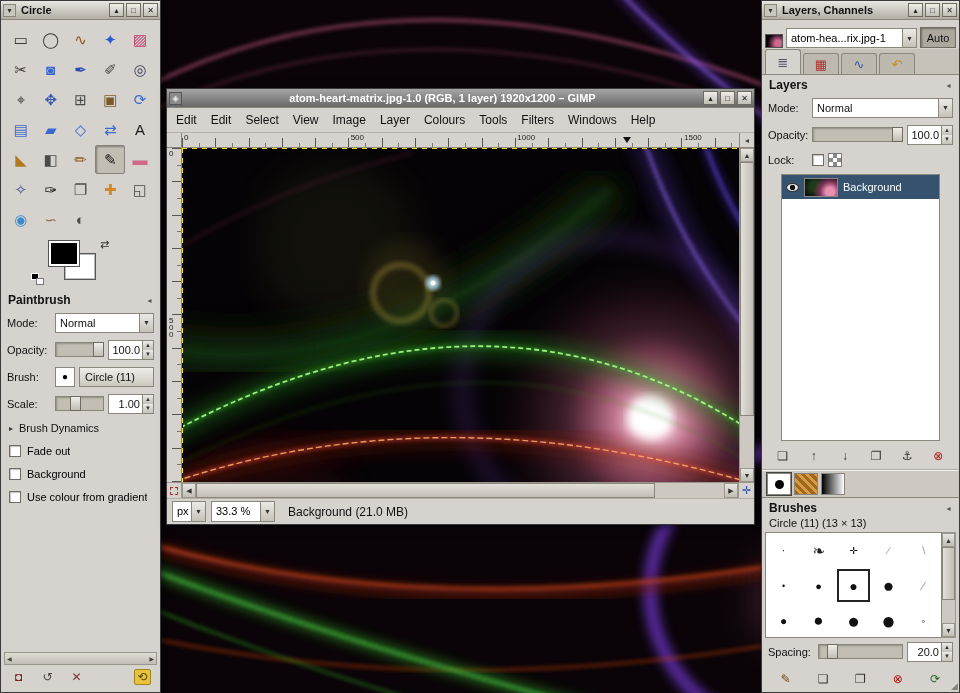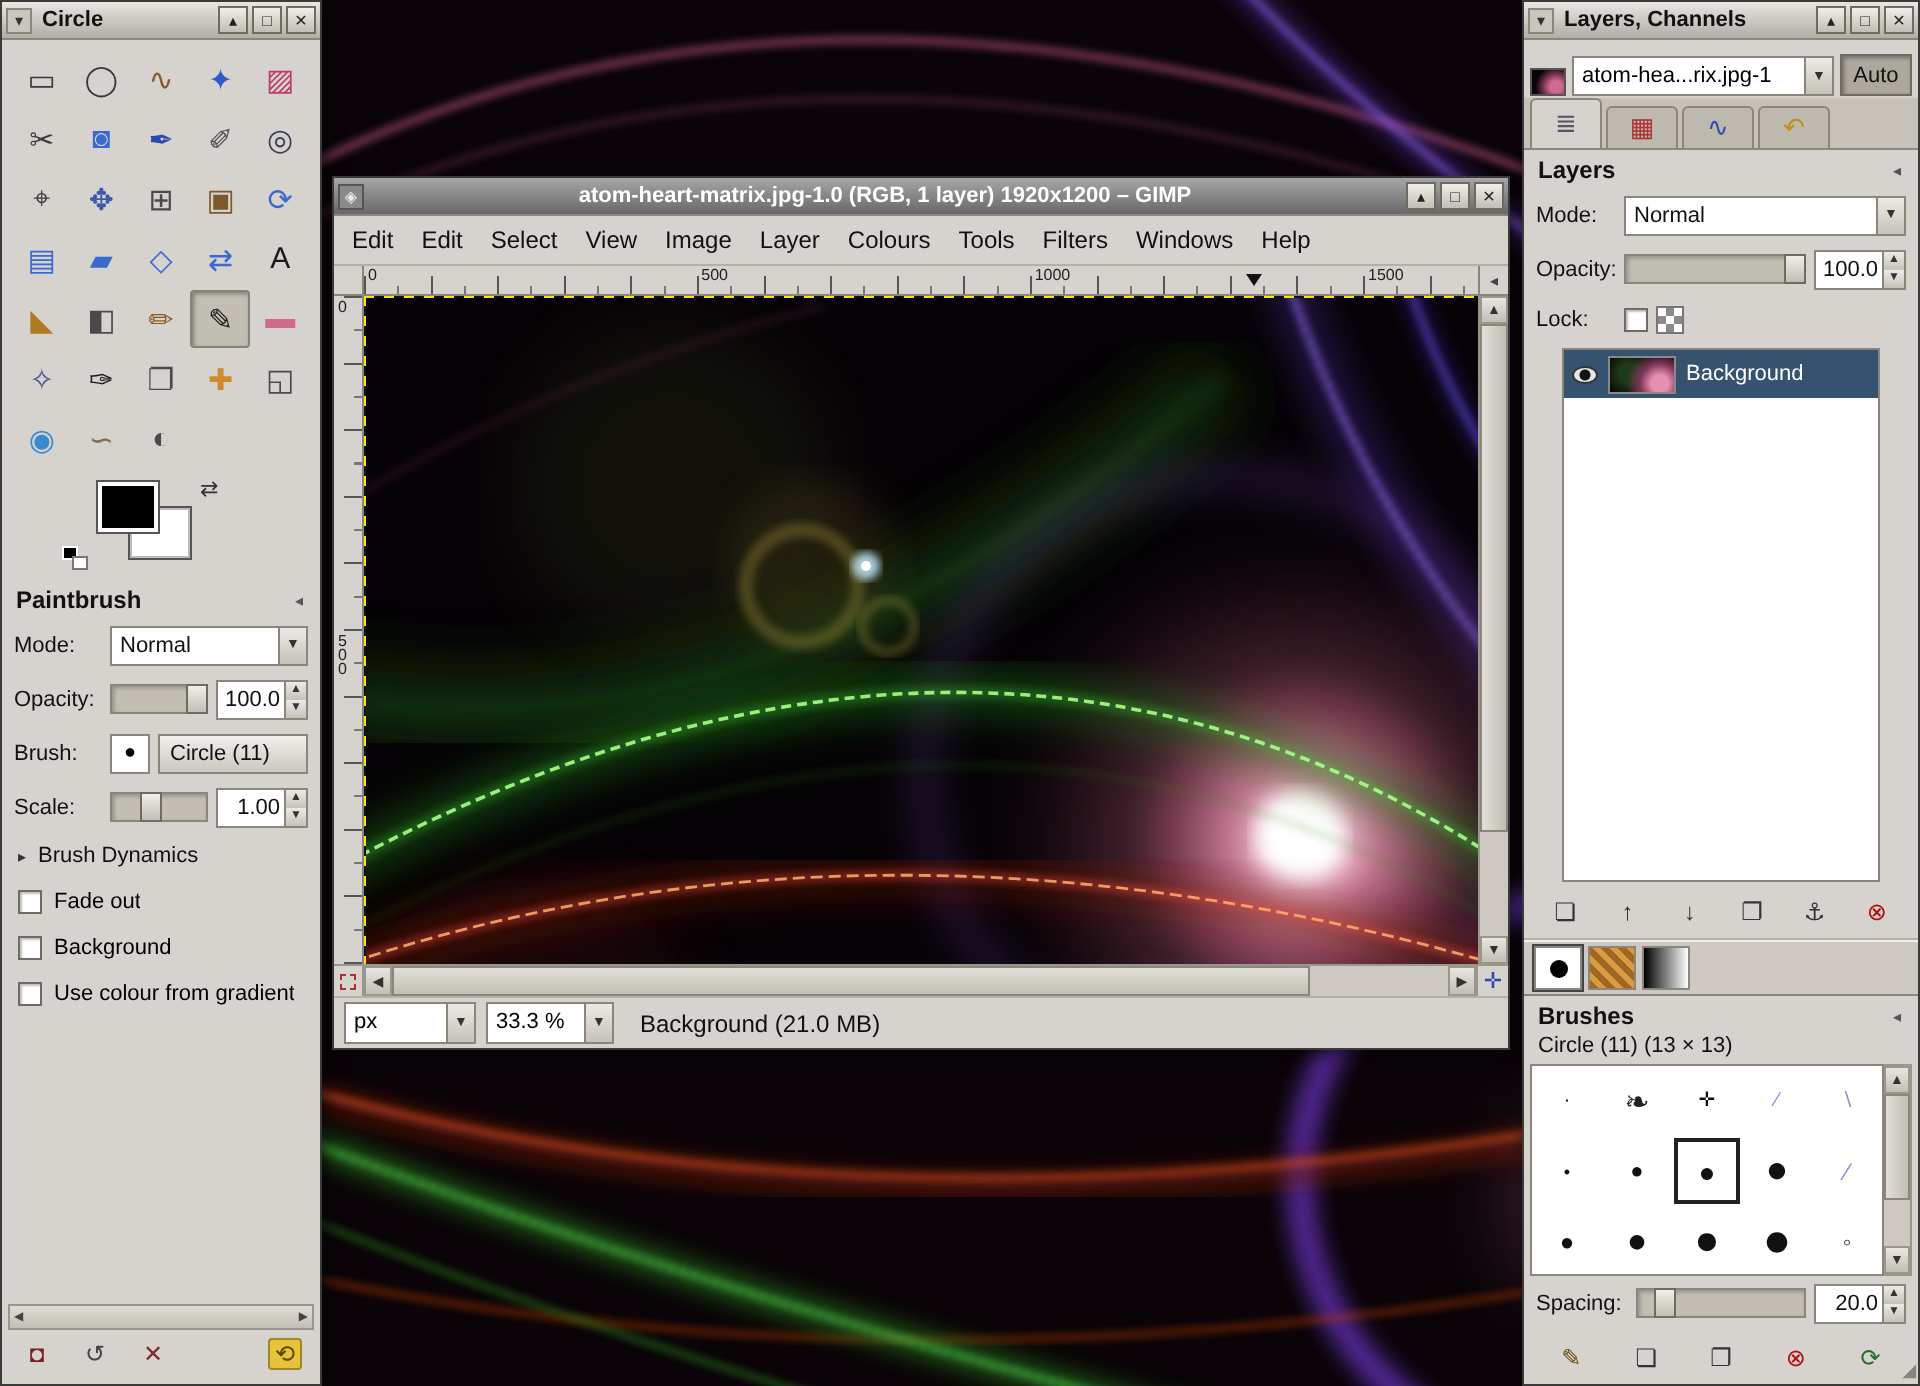--- a/index.html
+++ b/index.html
@@ -81,21 +81,21 @@
 .hscroll-row{flex:none;height:16px;display:flex}
 .quickmask-btn{width:15px;flex:none;background:#d6d3ce;border-right:1px solid #9a968c;border-top:1px solid #9a968c;display:flex;align-items:center;justify-content:center}
 .quickmask-btn i{width:8px;height:8px;border:1px dashed #b03030;display:block}
 .h-scrollbar{flex:1;display:flex;background:#cdc9c2;border-top:1px solid #9a968c}
 .h-scrollbar .sb-btn{width:14px;height:100%}
 .h-track{flex:1;position:relative}
 .h-thumb{position:absolute;left:0;top:0;bottom:0;width:87%;background:linear-gradient(#e2dfd9,#c2beb5);border:1px solid #8a867c}
 .nav-btn{width:16px;flex:none;background:#d6d3ce;border-left:1px solid #9a968c;border-top:1px solid #9a968c;display:flex;align-items:center;justify-content:center;font-size:11px;color:#2a4ab0}
 .statusbar{flex:none;height:26px;display:flex;align-items:center;gap:5px;padding:2px 5px;background:#d6d3ce;border-top:1px solid #b4b0a8}
 .statusbar .combo{flex:none;height:21px}
-.unit-combo{width:66px}
+.unit-combo{width:34px}
 .zoom-combo{width:64px}
 .status-text{padding-left:8px;font-size:12px;color:#111;white-space:nowrap;overflow:hidden}
 
 .layers-window{left:761px;top:0;width:199px;height:693px}
 .selector-row{flex:none;height:29px;display:flex;align-items:flex-end;gap:3px;padding:1px 3px}
 .img-thumb{width:18px;height:14px;flex:none;border:1px solid #555;background:radial-gradient(circle at 75% 70%,#d06a90 0 20%,#703050 45%,transparent 70%),#0a0508}
 .auto-btn{flex:none;width:36px;height:21px;display:flex;align-items:center;justify-content:center;font-size:11px;border:1px solid #6f6b61;background:#aca89e;box-shadow:inset 1px 1px 2px rgba(0,0,0,.35);color:#111}
 .dock-tabs{flex:none;height:26px;display:flex;align-items:flex-end;padding:0 3px;gap:2px;border-bottom:1px solid #8a867c;background:#c6c2b9}
 .dock-tab{width:36px;height:21px;display:flex;align-items:center;justify-content:center;font-size:13px;background:#bdb9af;border:1px solid #8a867c;border-bottom:none;border-radius:3px 3px 0 0}
 .dock-tab.selected{background:#d6d3ce;height:25px}

